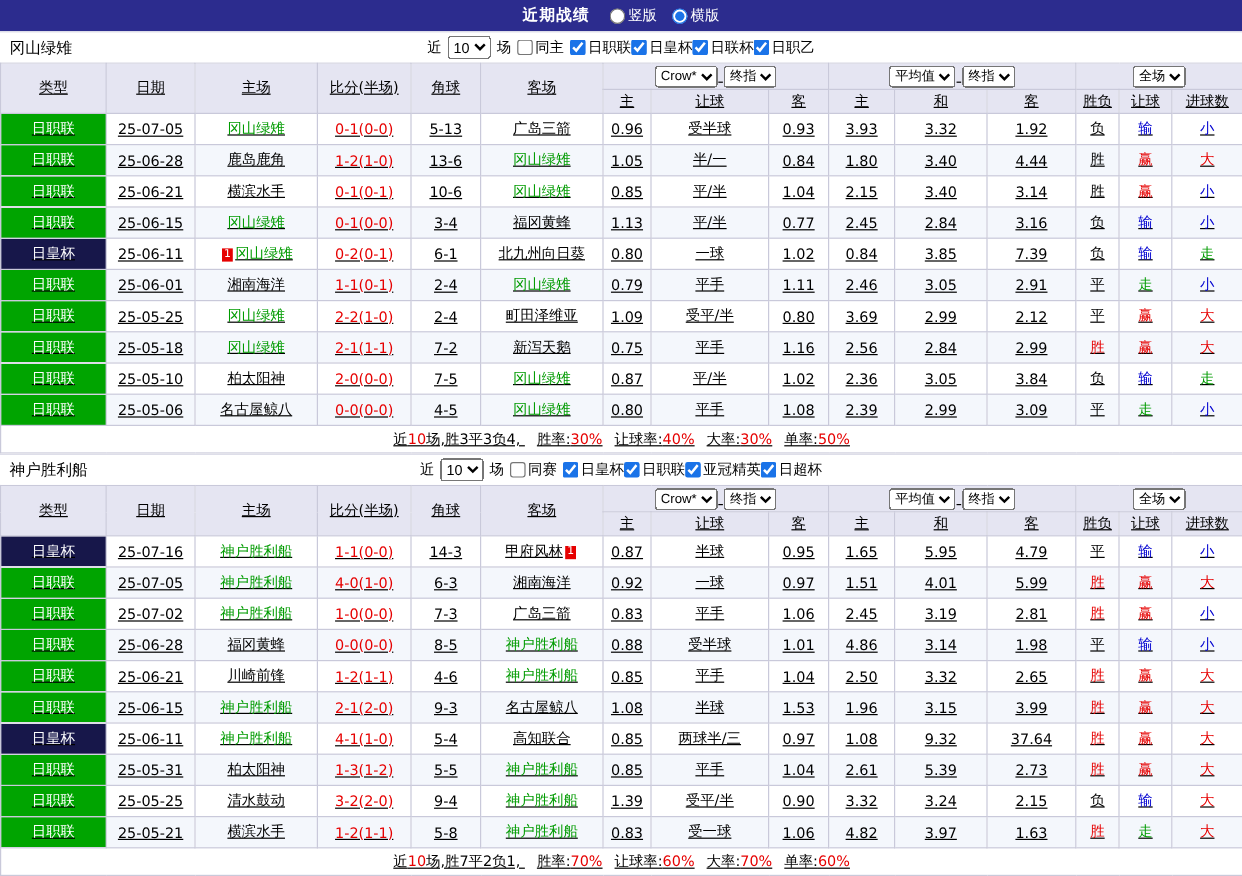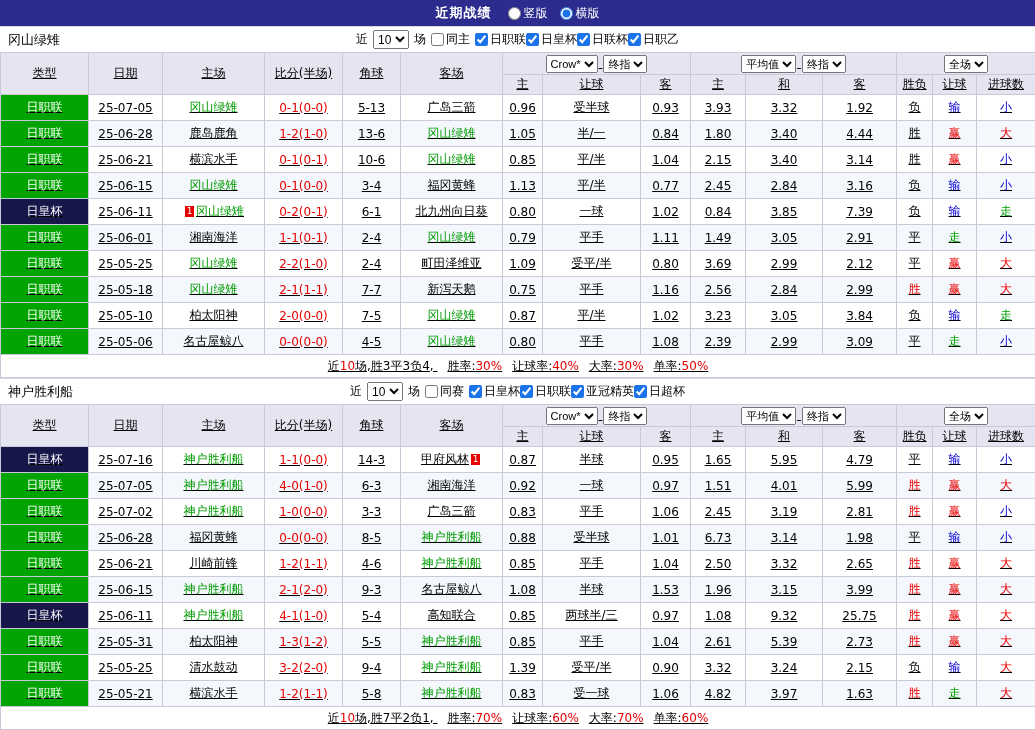--- a/index.html
+++ b/index.html
@@ -220,21 +220,21 @@
           <tr>
             <td class="type-green">日职联</td>
             <td>25-06-01</td>
             <td><span>湘南海洋</span></td>
             <td class="score">1-1(0-1)</td>
             <td>2-4</td>
             <td><span class="team-featured">冈山绿雉</span></td>
             <td>0.79</td>
             <td>平手</td>
             <td>1.11</td>
-            <td>1.49</td>
+            <td>2.46</td>
             <td>3.05</td>
             <td>2.91</td>
             <td class="c-black">平</td>
             <td class="c-green">走</td>
             <td class="c-blue">小</td>
           </tr>
           <tr>
             <td class="type-green">日职联</td>
             <td>25-05-25</td>
             <td><span class="team-featured">冈山绿雉</span></td>
@@ -249,21 +249,21 @@
             <td>2.12</td>
             <td class="c-black">平</td>
             <td class="c-red">赢</td>
             <td class="c-red">大</td>
           </tr>
           <tr>
             <td class="type-green">日职联</td>
             <td>25-05-18</td>
             <td><span class="team-featured">冈山绿雉</span></td>
             <td class="score">2-1(1-1)</td>
-            <td>7-7</td>
+            <td>7-2</td>
             <td><span>新泻天鹅</span></td>
             <td>0.75</td>
             <td>平手</td>
             <td>1.16</td>
             <td>2.56</td>
             <td>2.84</td>
             <td>2.99</td>
             <td class="c-red">胜</td>
             <td class="c-red">赢</td>
             <td class="c-red">大</td>
@@ -271,21 +271,21 @@
           <tr>
             <td class="type-green">日职联</td>
             <td>25-05-10</td>
             <td><span>柏太阳神</span></td>
             <td class="score">2-0(0-0)</td>
             <td>7-5</td>
             <td><span class="team-featured">冈山绿雉</span></td>
             <td>0.87</td>
             <td>平/半</td>
             <td>1.02</td>
-            <td>3.23</td>
+            <td>2.36</td>
             <td>3.05</td>
             <td>3.84</td>
             <td class="c-black">负</td>
             <td class="c-blue">输</td>
             <td class="c-green">走</td>
           </tr>
           <tr>
             <td class="type-green">日职联</td>
             <td>25-05-06</td>
             <td><span>名古屋鲸八</span></td>
@@ -420,21 +420,21 @@
             <td>5.99</td>
             <td class="c-red">胜</td>
             <td class="c-red">赢</td>
             <td class="c-red">大</td>
           </tr>
           <tr>
             <td class="type-green">日职联</td>
             <td>25-07-02</td>
             <td><span class="team-featured">神户胜利船</span></td>
             <td class="score">1-0(0-0)</td>
-            <td>3-3</td>
+            <td>7-3</td>
             <td><span>广岛三箭</span></td>
             <td>0.83</td>
             <td>平手</td>
             <td>1.06</td>
             <td>2.45</td>
             <td>3.19</td>
             <td>2.81</td>
             <td class="c-red">胜</td>
             <td class="c-red">赢</td>
             <td class="c-blue">小</td>
@@ -442,21 +442,21 @@
           <tr>
             <td class="type-green">日职联</td>
             <td>25-06-28</td>
             <td><span>福冈黄蜂</span></td>
             <td class="score">0-0(0-0)</td>
             <td>8-5</td>
             <td><span class="team-featured">神户胜利船</span></td>
             <td>0.88</td>
             <td>受半球</td>
             <td>1.01</td>
-            <td>6.73</td>
+            <td>4.86</td>
             <td>3.14</td>
             <td>1.98</td>
             <td class="c-black">平</td>
             <td class="c-blue">输</td>
             <td class="c-blue">小</td>
           </tr>
           <tr>
             <td class="type-green">日职联</td>
             <td>25-06-21</td>
             <td><span>川崎前锋</span></td>
@@ -495,21 +495,21 @@
             <td>25-06-11</td>
             <td><span class="team-featured">神户胜利船</span></td>
             <td class="score">4-1(1-0)</td>
             <td>5-4</td>
             <td><span>高知联合</span></td>
             <td>0.85</td>
             <td>两球半/三</td>
             <td>0.97</td>
             <td>1.08</td>
             <td>9.32</td>
-            <td>25.75</td>
+            <td>37.64</td>
             <td class="c-red">胜</td>
             <td class="c-red">赢</td>
             <td class="c-red">大</td>
           </tr>
           <tr>
             <td class="type-green">日职联</td>
             <td>25-05-31</td>
             <td><span>柏太阳神</span></td>
             <td class="score">1-3(1-2)</td>
             <td>5-5</td>

